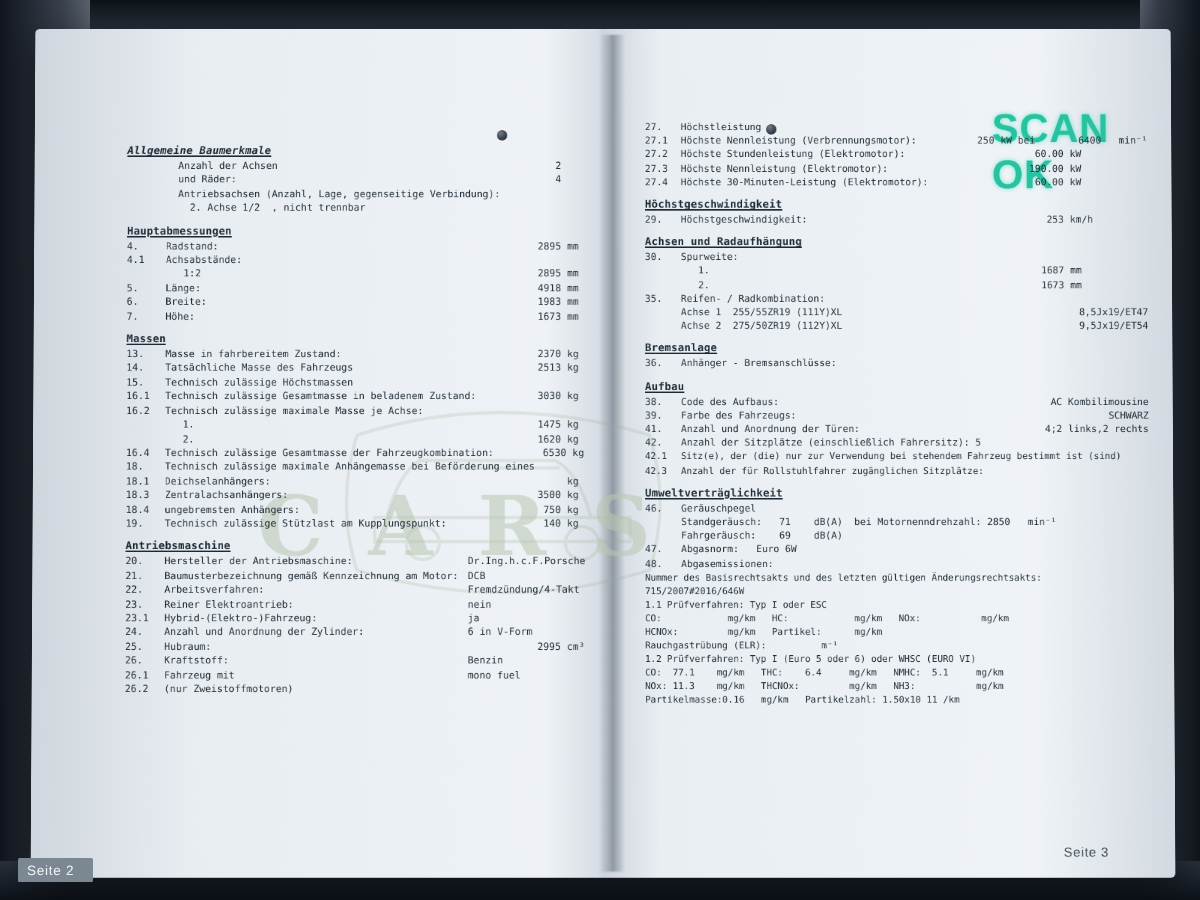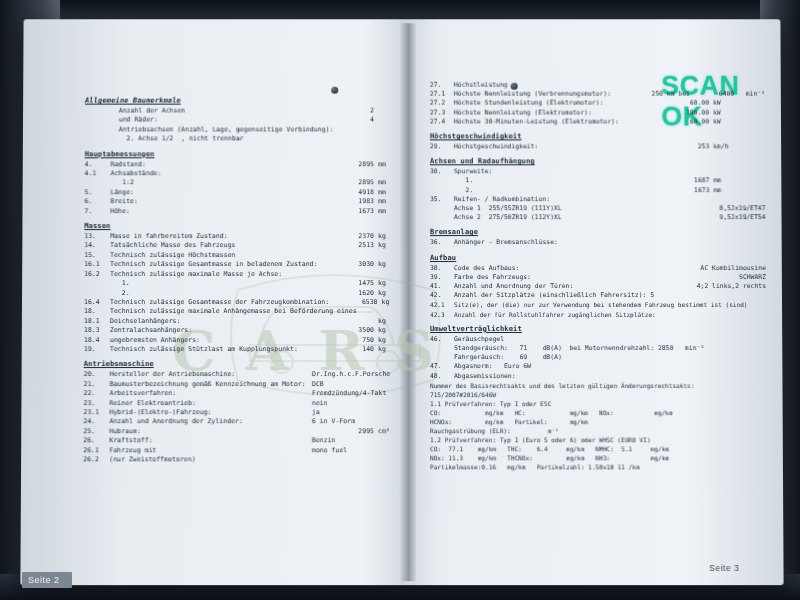--- a/index.html
+++ b/index.html
@@ -85,21 +85,21 @@
   }
 
   
   .tab{
     position:absolute;bottom:12px;
     background:#7b8793;color:#eef2f5;
     font-family:"Liberation Sans", sans-serif;
     font-size:9px;padding:3px 12px 3px 6px;
     border-radius:1px;letter-spacing:.5px;
   }
-  .tab-left{left:22px;}
+  .tab-left{left:12px;}
   .tab-right{right:30px;background:none;color:#3c4852;font-size:8.5px;padding:0;}
 
   
   .sec{
     font-size:7.1px;color:#1d2a33;font-weight:bold;
     text-decoration:underline;margin:5px 0 2px 0;letter-spacing:.1px;
   }
   .row{
     display:flex;font-size:6.5px;color:#243039;line-height:9.4px;
     white-space:pre;

